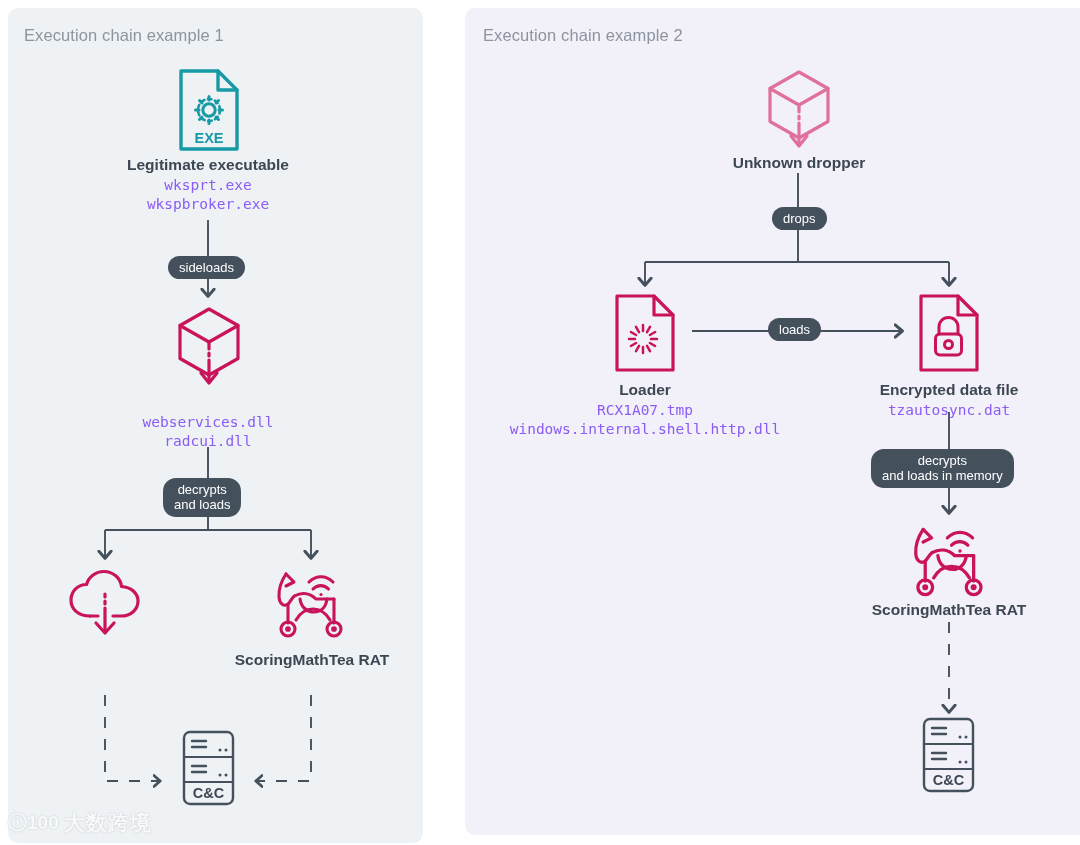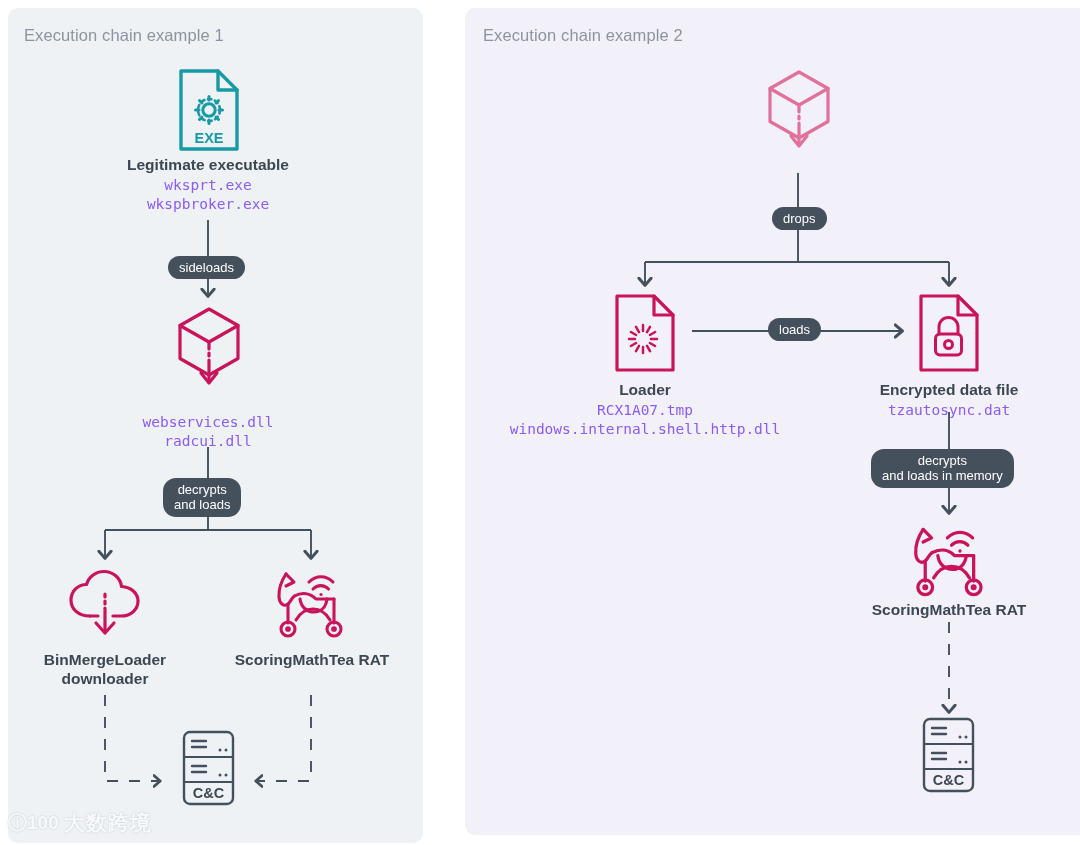--- a/index.html
+++ b/index.html
@@ -161,21 +161,20 @@
     <svg width="74" height="68" viewBox="0 0 74 68">
       <path d="M22,48 C10,48 3,41 3,32 C3,23 10,16.5 18.5,16.5 C20.5,9 27.5,3.5 36,3.5
                C45,3.5 52.5,10 53.5,18.5 C63,19 70,25 70,33 C70,41.5 63,48 53,48 L45,48" fill="none" stroke="#c9135b" stroke-width="3.2" stroke-linecap="round" stroke-linejoin="round"></path>
       <path d="M22,48 L30,48" fill="none" stroke="#c9135b" stroke-width="3.2" stroke-linecap="round"></path>
       <path d="M37,26 L37,29" fill="none" stroke="#c9135b" stroke-width="3.2" stroke-linecap="round"></path>
       <path d="M37,33 L37,36" fill="none" stroke="#c9135b" stroke-width="3.2" stroke-linecap="round"></path>
       <path d="M37,40 L37,63" fill="none" stroke="#c9135b" stroke-width="3.2" stroke-linecap="round"></path>
       <path d="M28,55 L37,65 L46,55" fill="none" stroke="#c9135b" stroke-width="3.2" stroke-linecap="round" stroke-linejoin="round"></path>
     </svg>
   </div>
-  <div class="label" style="left:10px; top:650px; width:190px;">BinMergeLoader<br>downloader</div>
 
   <div class="node" style="left:272px; top:566px;">
     <svg width="80" height="76" viewBox="0 0 80 76">
       <g fill="none" stroke="#c9135b" stroke-width="3.1" stroke-linecap="round" stroke-linejoin="round">
         <path d="M14,8 C10,14 6.5,23 7,31 C7.5,38 12,41 16,38 C18.5,36 19.5,32 22.5,30"></path>
         <path d="M14,8 L22,16 L14,20"></path>
         <path d="M22.5,30 C30,26 38,27 44,33 L62,33"></path>
         <path d="M62,33 L62,57"></path>
         <path d="M16,38 L16,57"></path>
         <path d="M28,33 C29,41 35,46 42,46 C49,46 54,41 55,33"></path>
@@ -241,20 +240,21 @@
       <g fill="none" stroke="#e0709c" stroke-width="3.2" stroke-linejoin="round" stroke-linecap="round">
         <path d="M36,4 L65,20.5 V53.5 L36,70 L7,53.5 V20.5 Z"></path>
         <path d="M7,20.5 L36,37 L65,20.5"></path>
       </g>
       <path d="M36,37 L36,44" fill="none" stroke="#e0709c" stroke-width="3.2" stroke-linecap="round"></path>
       <path d="M36,48 L36,51" fill="none" stroke="#e0709c" stroke-width="3.2" stroke-linecap="round"></path>
       <path d="M36,55 L36,76" fill="none" stroke="#e0709c" stroke-width="3.2" stroke-linecap="round"></path>
       <path d="M28,68 L36,78 L44,68" fill="none" stroke="#e0709c" stroke-width="3.2" stroke-linecap="round" stroke-linejoin="round"></path>
     </svg>
   </div>
+  <div class="label" style="left:679px; top:153px; width:240px;">Unknown dropper</div>
 
   <div class="pill" style="left:772px; top:207px;">drops</div>
 
   <div class="node" style="left:614px; top:293px;">
     <svg width="62" height="80" viewBox="0 0 62 80">
       <path d="M3,3 H40 L59,22 V77 H3 Z" fill="none" stroke="#c9135b" stroke-width="3.2" stroke-linejoin="round" stroke-linecap="round"></path>
       <path d="M40,3 V22 H59" fill="none" stroke="#c9135b" stroke-width="3.2" stroke-linejoin="round" stroke-linecap="round"></path>
       <g transform="translate(29,46)" stroke="#c9135b" stroke-width="2.5" stroke-linecap="round">
         <line x1="0" y1="-14" x2="0" y2="-8"></line>
         <line x1="7" y1="-12.1" x2="4" y2="-6.9"></line>

